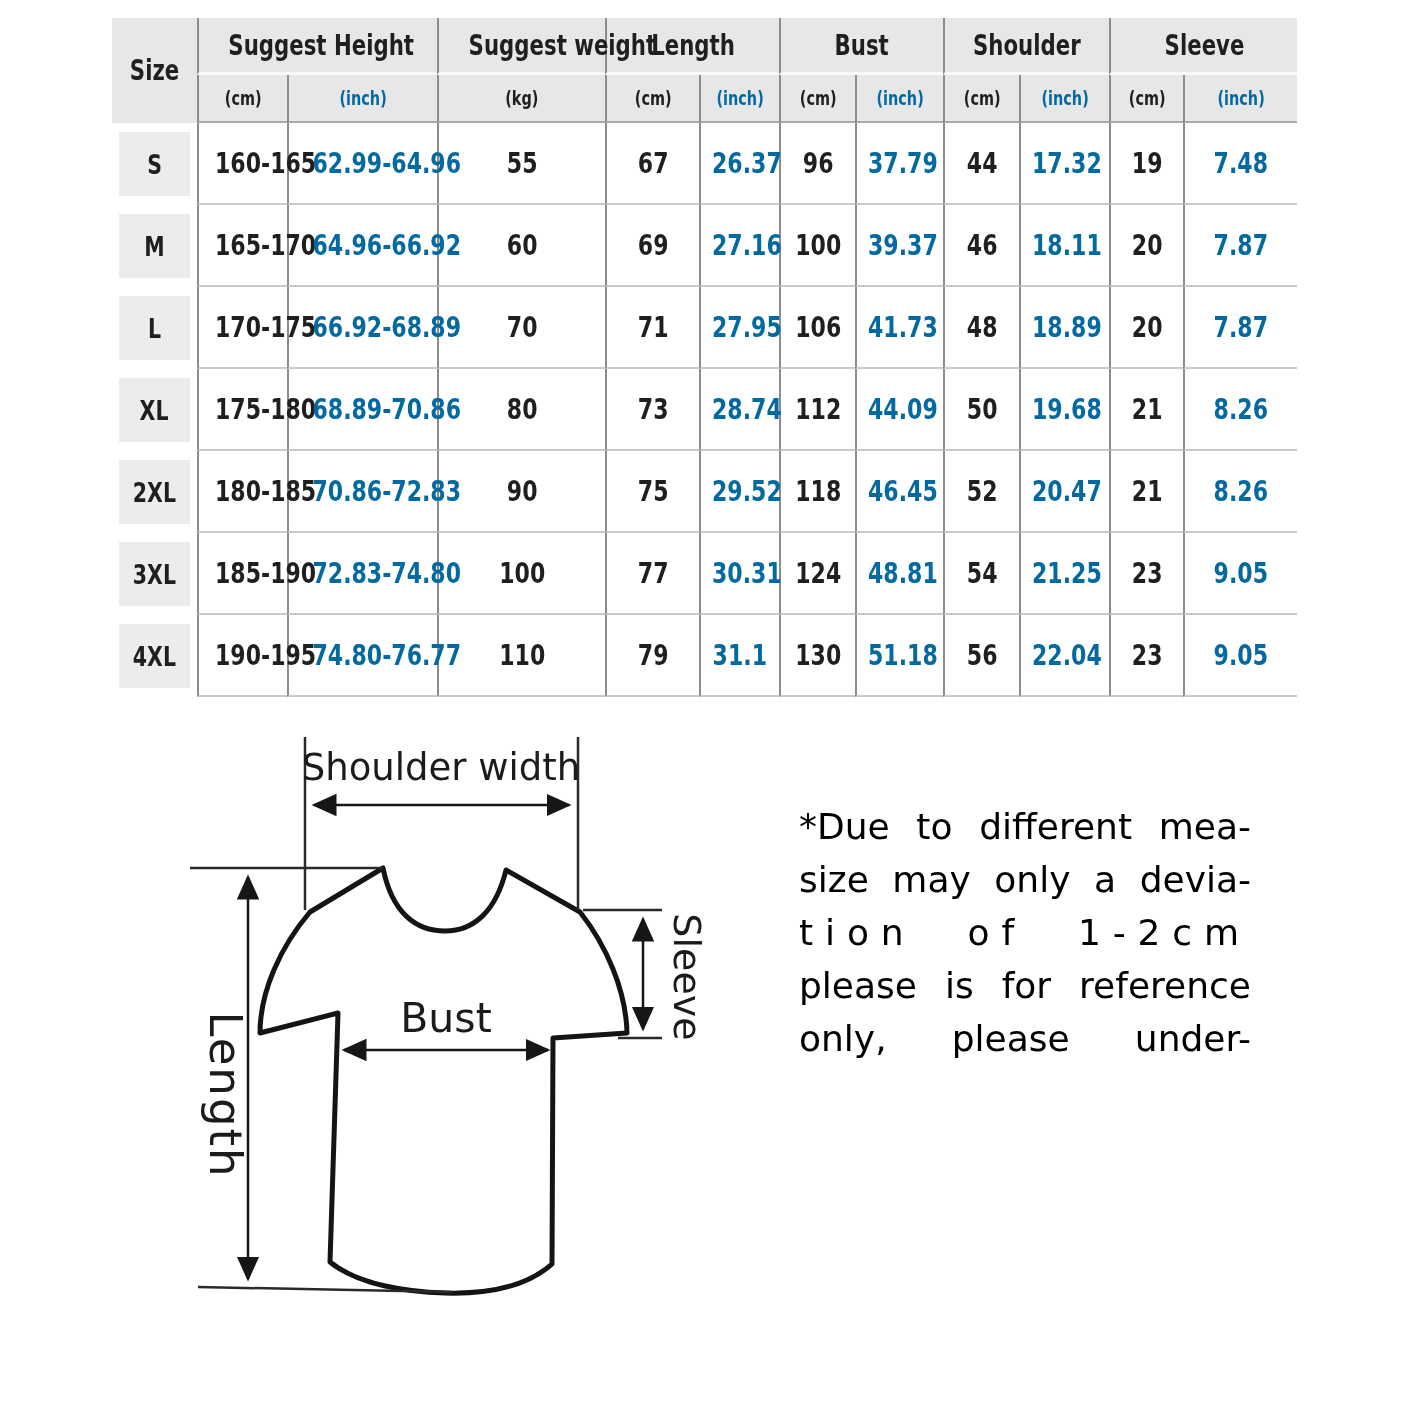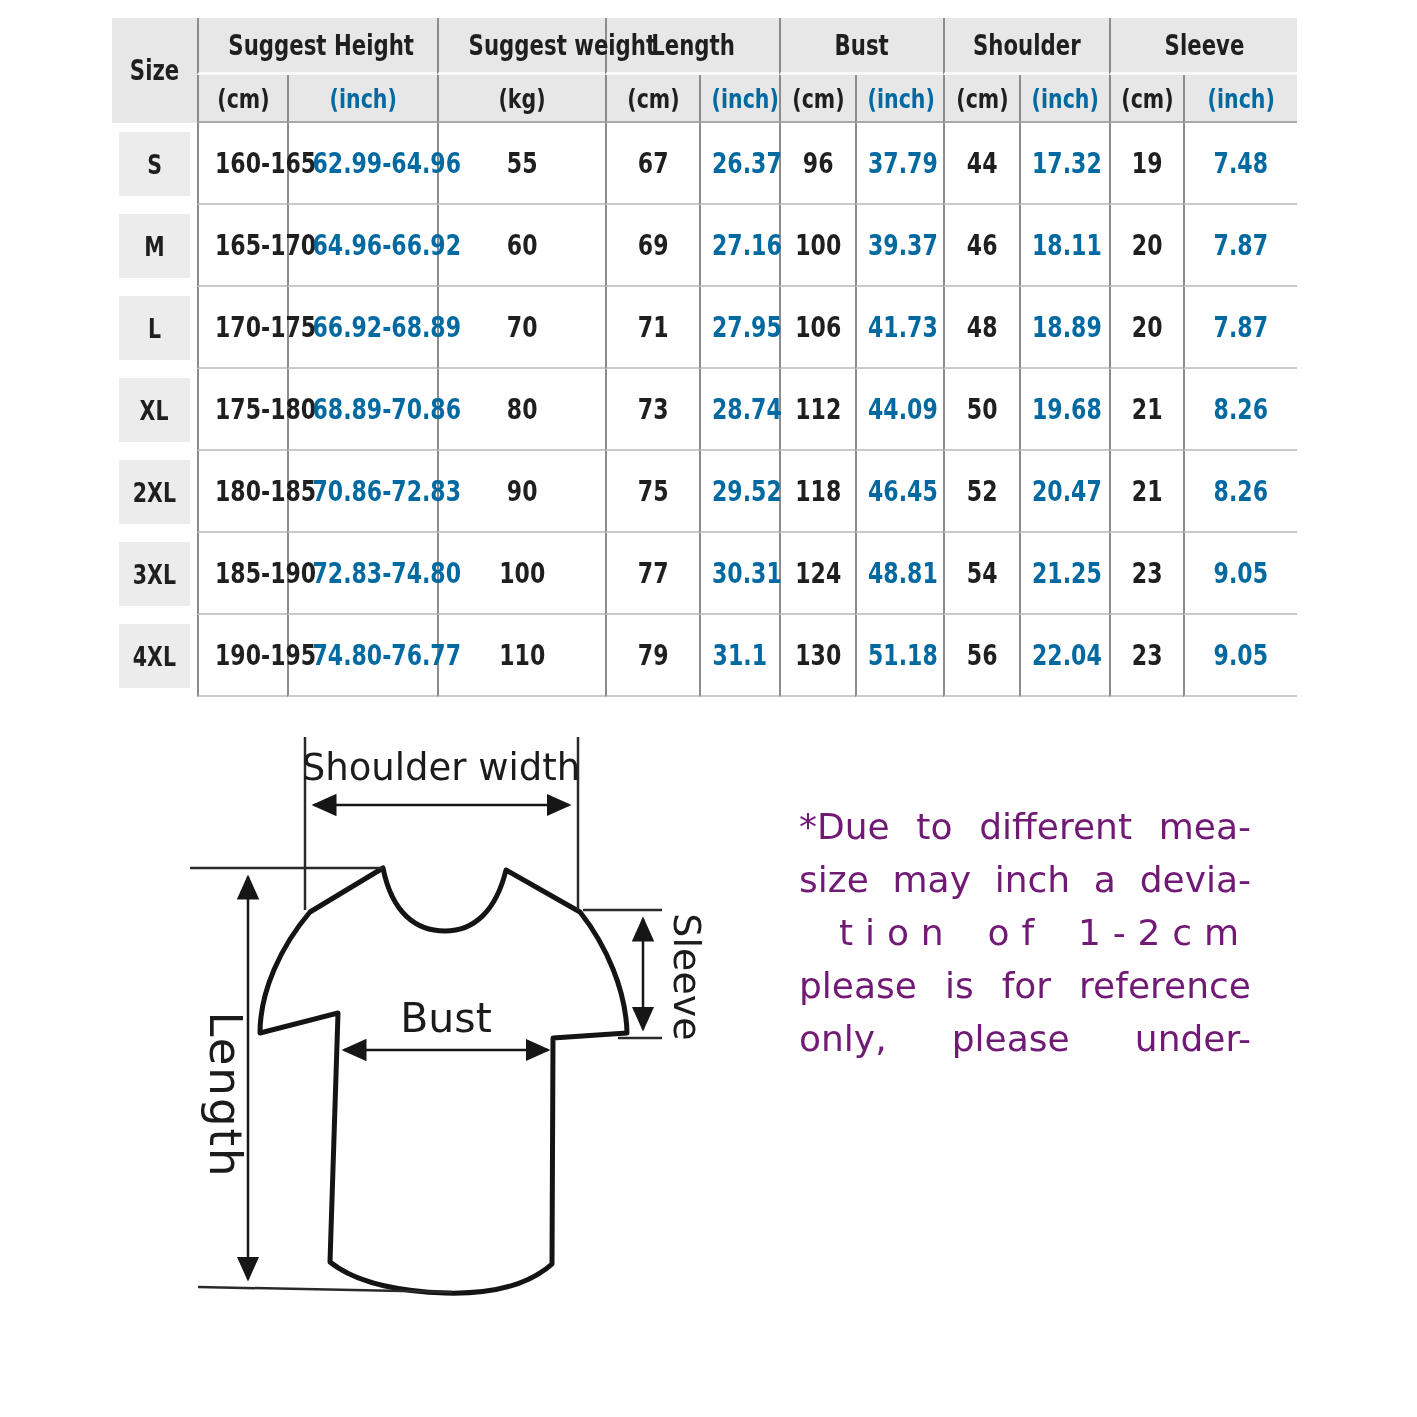--- a/index.html
+++ b/index.html
@@ -13,38 +13,38 @@
     border-collapse:separate;border-spacing:0;table-layout:fixed;width:1185px;
     font-weight:bold;
   }
   table.size-chart th,table.size-chart td{
     padding:0;text-align:center;vertical-align:middle;white-space:nowrap;overflow:visible;
   }
   .cx{display:inline-block;white-space:nowrap;transform:scaleX(.76);transform-origin:center;}
   thead th{background:#e7e7e7;}
   tr.group-row th{height:54px;font-size:28px;border-left:2px solid #8c8c8c;border-bottom:3px solid #fafafa;}
   tr.group-row th.size-head{border-left:none;border-bottom:none;font-size:28px;}
-  tr.unit-row th{height:46px;font-size:27px;border-left:2px solid #8c8c8c;border-bottom:2px solid #a9a9a9;}
+  tr.unit-row th{height:46px;font-size:19px;border-left:2px solid #8c8c8c;border-bottom:2px solid #a9a9a9;}
   .red{color:#0369a1;}
   tbody td{height:80px;font-size:29px;border-left:2px solid #8c8c8c;border-bottom:2px solid #c9c9c9;}
   tbody td.size-td{border-left:none;border-bottom:none;}
   .size-chip{
     margin:8px 7px;height:64px;background:#ececec;
     display:flex;align-items:center;justify-content:center;font-size:27px;
   }
   
   .diagram{position:absolute;left:140px;top:705px;}
   .dia-label{font-family:"DejaVu Sans",sans-serif;fill:#1b1b1b;}
   
   .note{
     position:absolute;left:799px;top:800px;width:452px;
-    font-size:36px;line-height:53px;color:#701a75;
+    font-size:36px;line-height:53px;color:#000000;
   }
   .note-line{text-align:justify;text-align-last:justify;}
-  .note-line.loose{letter-spacing:.33em;margin-left:40px;}
+  .note-line.loose{letter-spacing:.33em;}
   .note-line.last{text-align-last:left;}
 </style>
 </head>
 <body>
 
 <div class="table-wrap">
   <table class="size-chart">
     <colgroup>
       <col style="width:85px">
         <col style="width:90px">
@@ -249,17 +249,17 @@
   <line x1="478" y1="333" x2="522" y2="333" stroke="#2a2a2a" stroke-width="2.5"></line>
   <line x1="503" y1="214" x2="503" y2="324" stroke="#161616" stroke-width="2.5" marker-start="url(#ah)" marker-end="url(#ah)"></line>
   <text class="dia-label" x="534" y="272" font-size="38" text-anchor="middle" transform="rotate(90 534 272)">Sleeve</text>
 
   <text class="dia-label" x="306" y="327" font-size="41" text-anchor="middle">Bust</text>
   <line x1="204" y1="345" x2="408" y2="345" stroke="#161616" stroke-width="2.5" marker-start="url(#ah)" marker-end="url(#ah)"></line>
 </svg>
 
 <div class="note">
   <div class="note-line">*Due to different mea-</div>
-  <div class="note-line">size may inch a devia-</div>
+  <div class="note-line">size may only a devia-</div>
   <div class="note-line loose">tion of 1-2cm</div>
   <div class="note-line">please is for reference</div>
   <div class="note-line">only, please under-</div>
 </div>
 
 </body></html>

